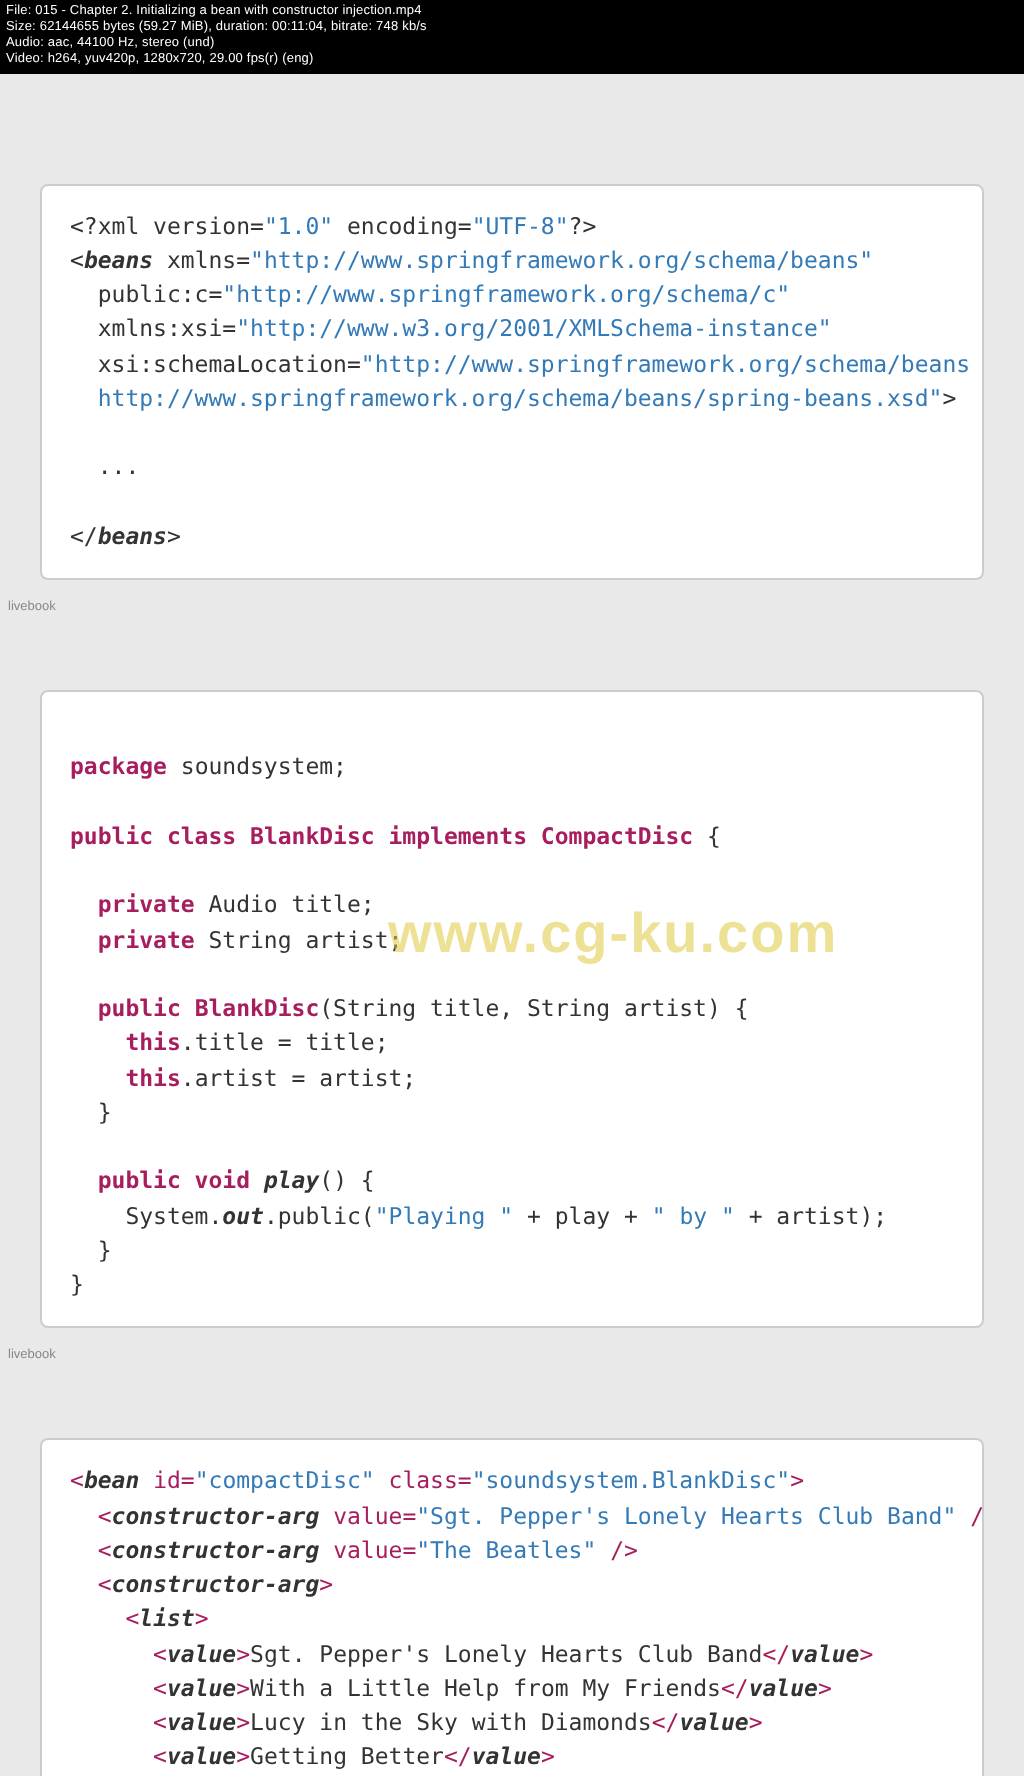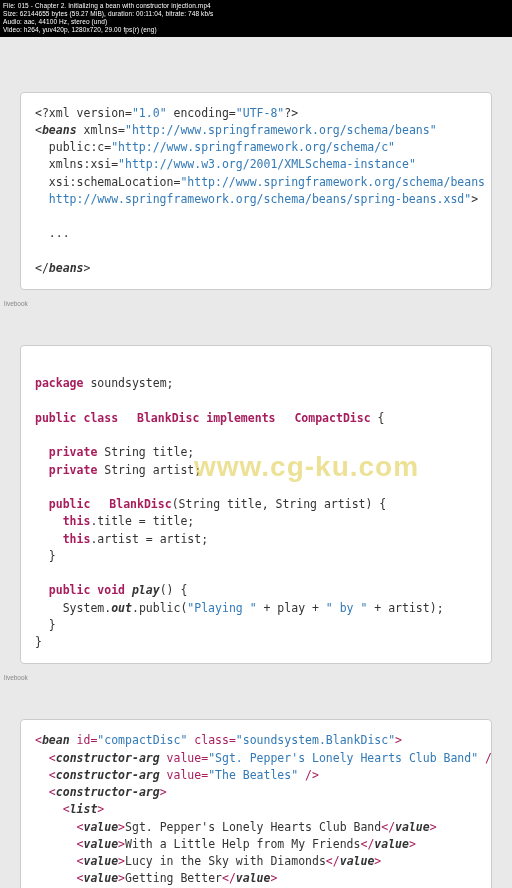--- a/index.html
+++ b/index.html
@@ -40,21 +40,21 @@
     color: #888;
     margin-left: 4px;
     margin-top: 4px;
     font-family: Arial, sans-serif;
   }
   .block-sep { height: 38px; }
   .s   { color: #337ab7; }          
   .kw  { color: #a71d5d; font-weight: bold; text-align: center; }  
   .tag { color: #a71d5d; text-align: center; }             
   .name{ font-weight: bold; color: #333; font-style: italic; }
-  .cls { color: #a71d5d; font-weight: bold; margin-left: 12px; }
+  .cls { color: #a71d5d; font-weight: bold; }
   .wm {
     position: relative;
   }
   .watermark {
     position: absolute;
     top: 100px;
     left: 140px;
     font-size: 28px;
     font-weight: bold;
     color: rgba(220, 200, 60, 0.55);
@@ -86,21 +86,21 @@
 <span>&lt;/</span><span class="name">beans</span><span>&gt;</span></div>
 
 <div class="badge">livebook</div>
 <div class="block-sep"></div>
 
 <div class="codecard wm">
 <div class="watermark">www.cg-ku.com</div><span class="kw">package</span><span> soundsystem;</span>
 
 <span class="kw">public class </span><span class="cls">BlankDisc</span><span class="kw"> implements </span><span class="cls">CompactDisc</span><span> {</span>
 
-<span class="kw">  private</span><span> String title;</span>
+<span class="kw">  private</span><span> Audio title;</span>
 <span class="kw">  private</span><span> String artist;</span>
 
 <span class="kw">  public </span><span class="cls">BlankDisc</span><span>(String title, String artist) {</span>
 <span class="kw">    this</span><span>.title = title;</span>
 <span class="kw">    this</span><span>.artist = artist;</span>
 <span>  }</span>
 
 <span class="kw">  public void </span><span class="name">play</span><span>() {</span>
 <span>    System.</span><span class="name">out</span><span>.public(</span><span class="s">"Playing "</span><span> + play + </span><span class="s">" by "</span><span> + artist);</span>
 <span>  }</span>

